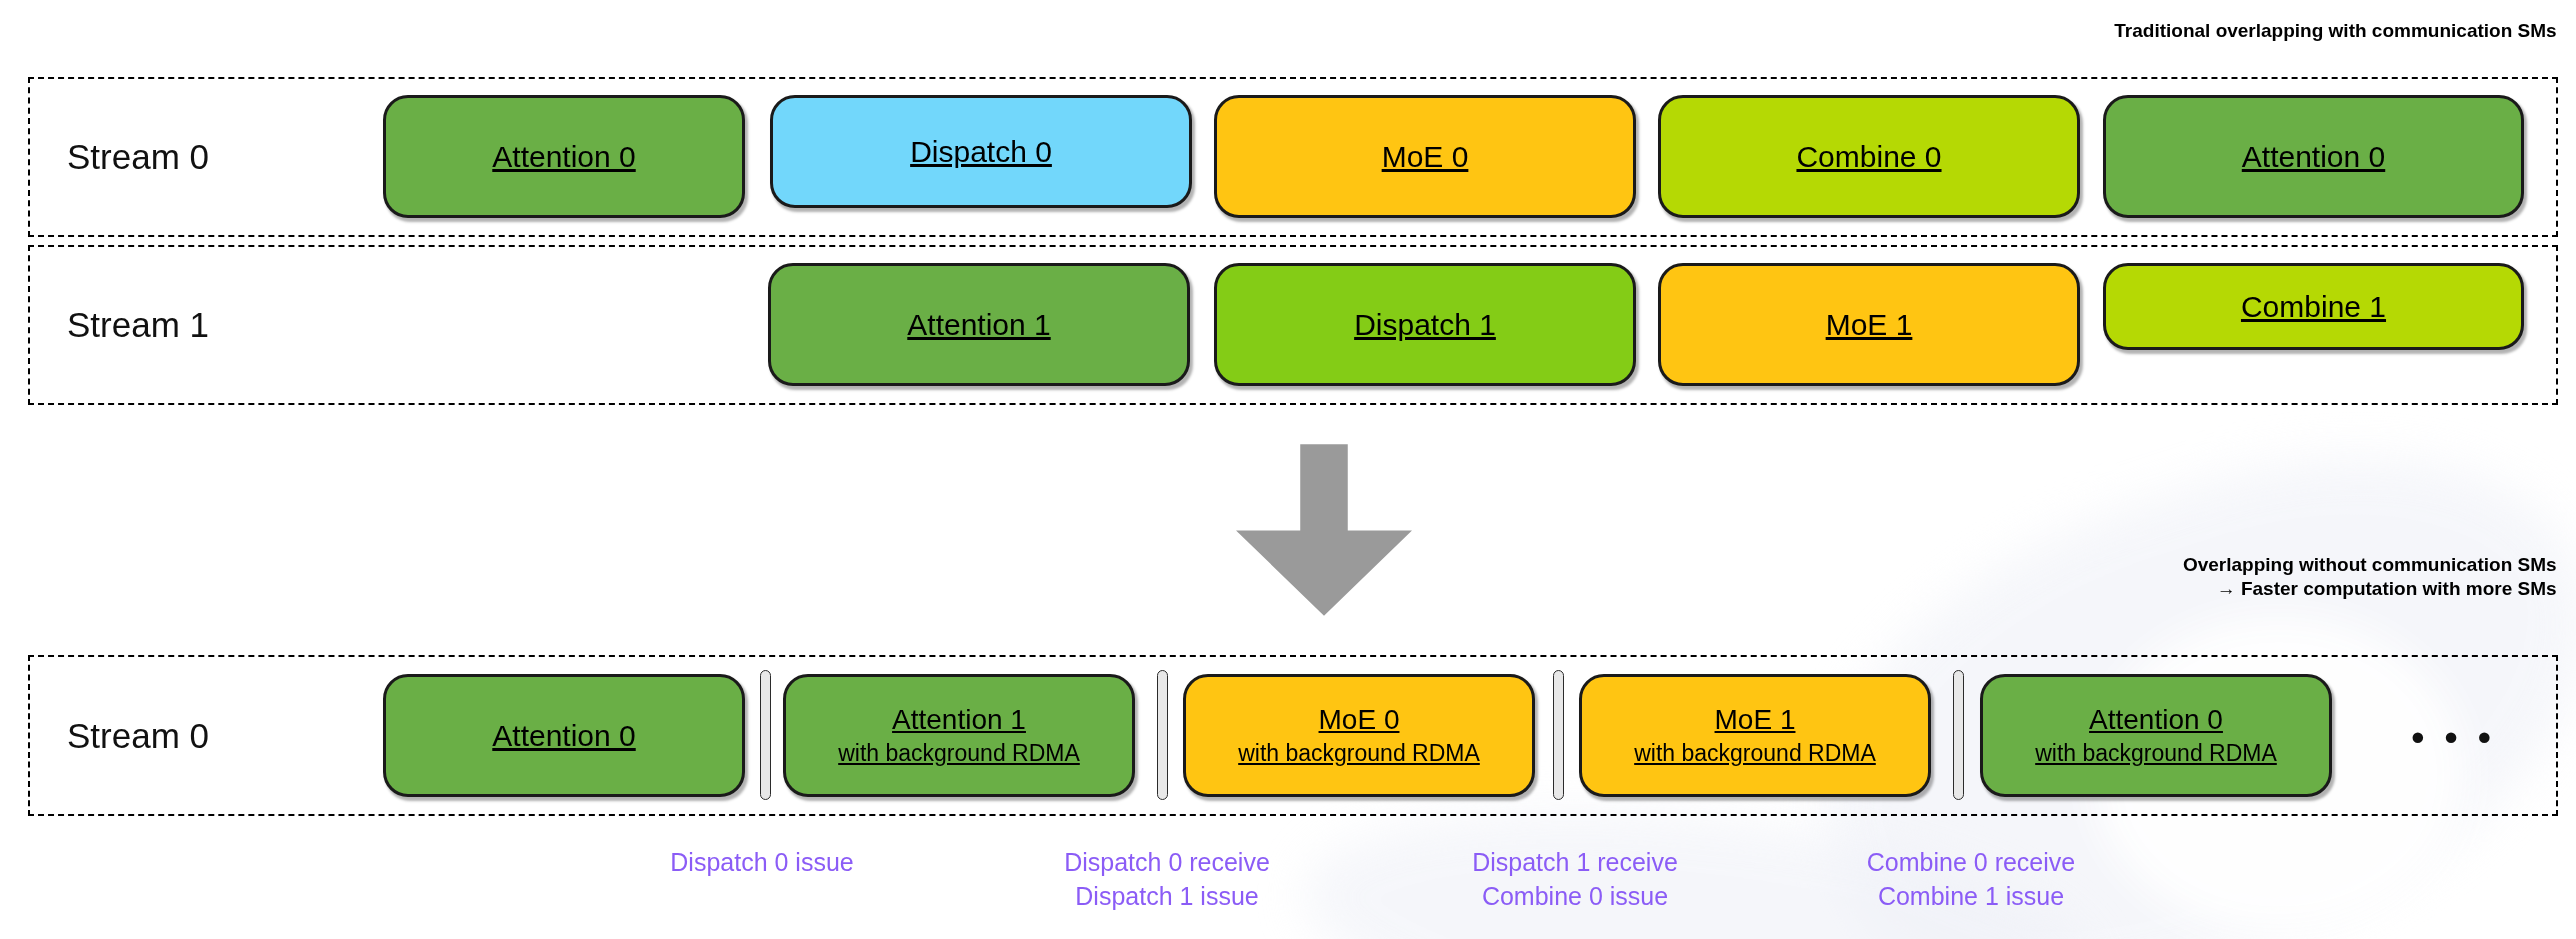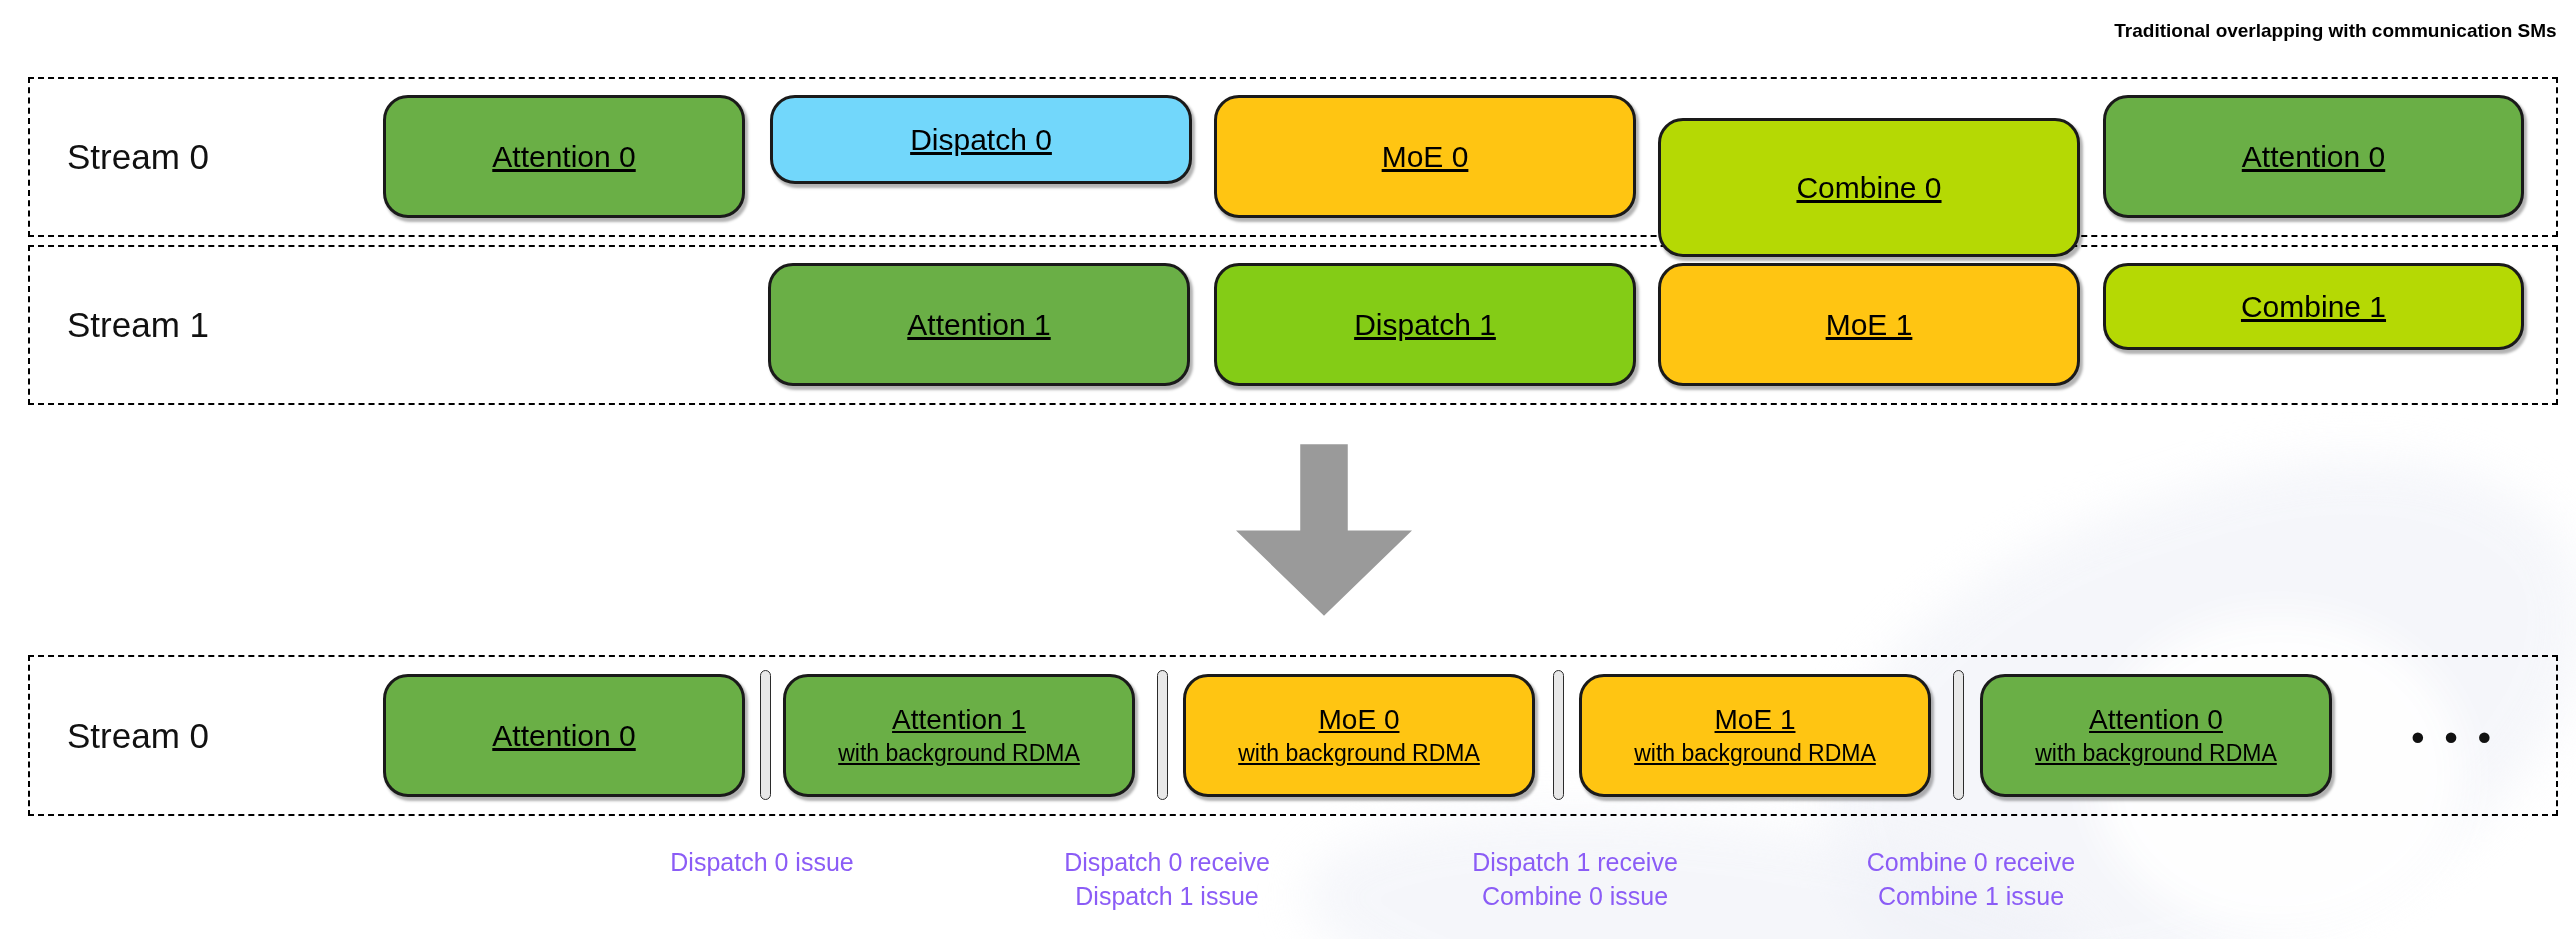--- a/index.html
+++ b/index.html
@@ -103,47 +103,49 @@
 <body>
 
 <div id="root">
 
   <div class="watermark wm1"></div>
   <div class="watermark wm3"></div>
   <div class="watermark wm2"></div>
 
   <div class="title title-top">Traditional overlapping with communication SMs</div>
 
+  <div class="title title-bottom">Overlapping without communication SMs
+→ Faster computation with more SMs</div>
 
   <div class="stream-row" id="row-trad-0" style="left:28px; top:77px; width:2530px; height:160px;">
     <div class="stream-label">Stream 0</div>
   </div>
 
   <div class="stream-row" id="row-trad-1" style="left:28px; top:245px; width:2530px; height:160px;">
     <div class="stream-label">Stream 1</div>
   </div>
 
   <svg class="arrow" style="left:1236px; top:444px; width:176px; height:172px;" viewBox="0 0 200 195">
     <polygon points="73,0 127,0 127,98 200,98 100,195 0,98 73,98" fill="#9a9a9a"></polygon>
   </svg>
 
   <div class="stream-row" id="row-fused" style="left:28px; top:655px; width:2530px; height:161px;">
     <div class="stream-label">Stream 0</div>
   </div>
 
 <div class="block" style="left: 383px; top: 95px; width: 362px; height: 123px; background: rgb(106, 175, 70); border-color: rgb(26, 26, 26);">
       <div class="b-main">Attention 0</div>
     </div>
-    <div class="block" style="left: 770px; top: 95px; width: 422px; height: 89px; background: rgb(114, 215, 251); border-color: rgb(26, 26, 26);">
+    <div class="block" style="left: 770px; top: 95px; width: 422px; height: 113px; background: rgb(114, 215, 251); border-color: rgb(26, 26, 26);">
       <div class="b-main">Dispatch 0</div>
     </div>
     <div class="block" style="left: 1214px; top: 95px; width: 422px; height: 123px; background: rgb(255, 197, 18); border-color: rgb(26, 26, 26);">
       <div class="b-main">MoE 0</div>
     </div>
-    <div class="block" style="left: 1658px; top: 95px; width: 422px; height: 139px; background: rgb(181, 217, 4); border-color: rgb(26, 26, 26); margin-top: 23px;">
+    <div class="block" style="left: 1658px; top: 95px; width: 422px; height: 123px; background: rgb(181, 217, 4); border-color: rgb(26, 26, 26);">
       <div class="b-main">Combine 0</div>
     </div>
     <div class="block" style="left: 2103px; top: 95px; width: 421px; height: 123px; background: rgb(106, 175, 70); border-color: rgb(26, 26, 26);">
       <div class="b-main">Attention 0</div>
     </div>
     <div class="block" style="left: 768px; top: 263px; width: 422px; height: 123px; background: rgb(106, 175, 70); border-color: rgb(26, 26, 26);">
       <div class="b-main">Attention 1</div>
     </div>
     <div class="block" style="left: 1214px; top: 263px; width: 422px; height: 123px; background: #84cc16; border-color: rgb(26, 26, 26);">
       <div class="b-main">Dispatch 1</div>

